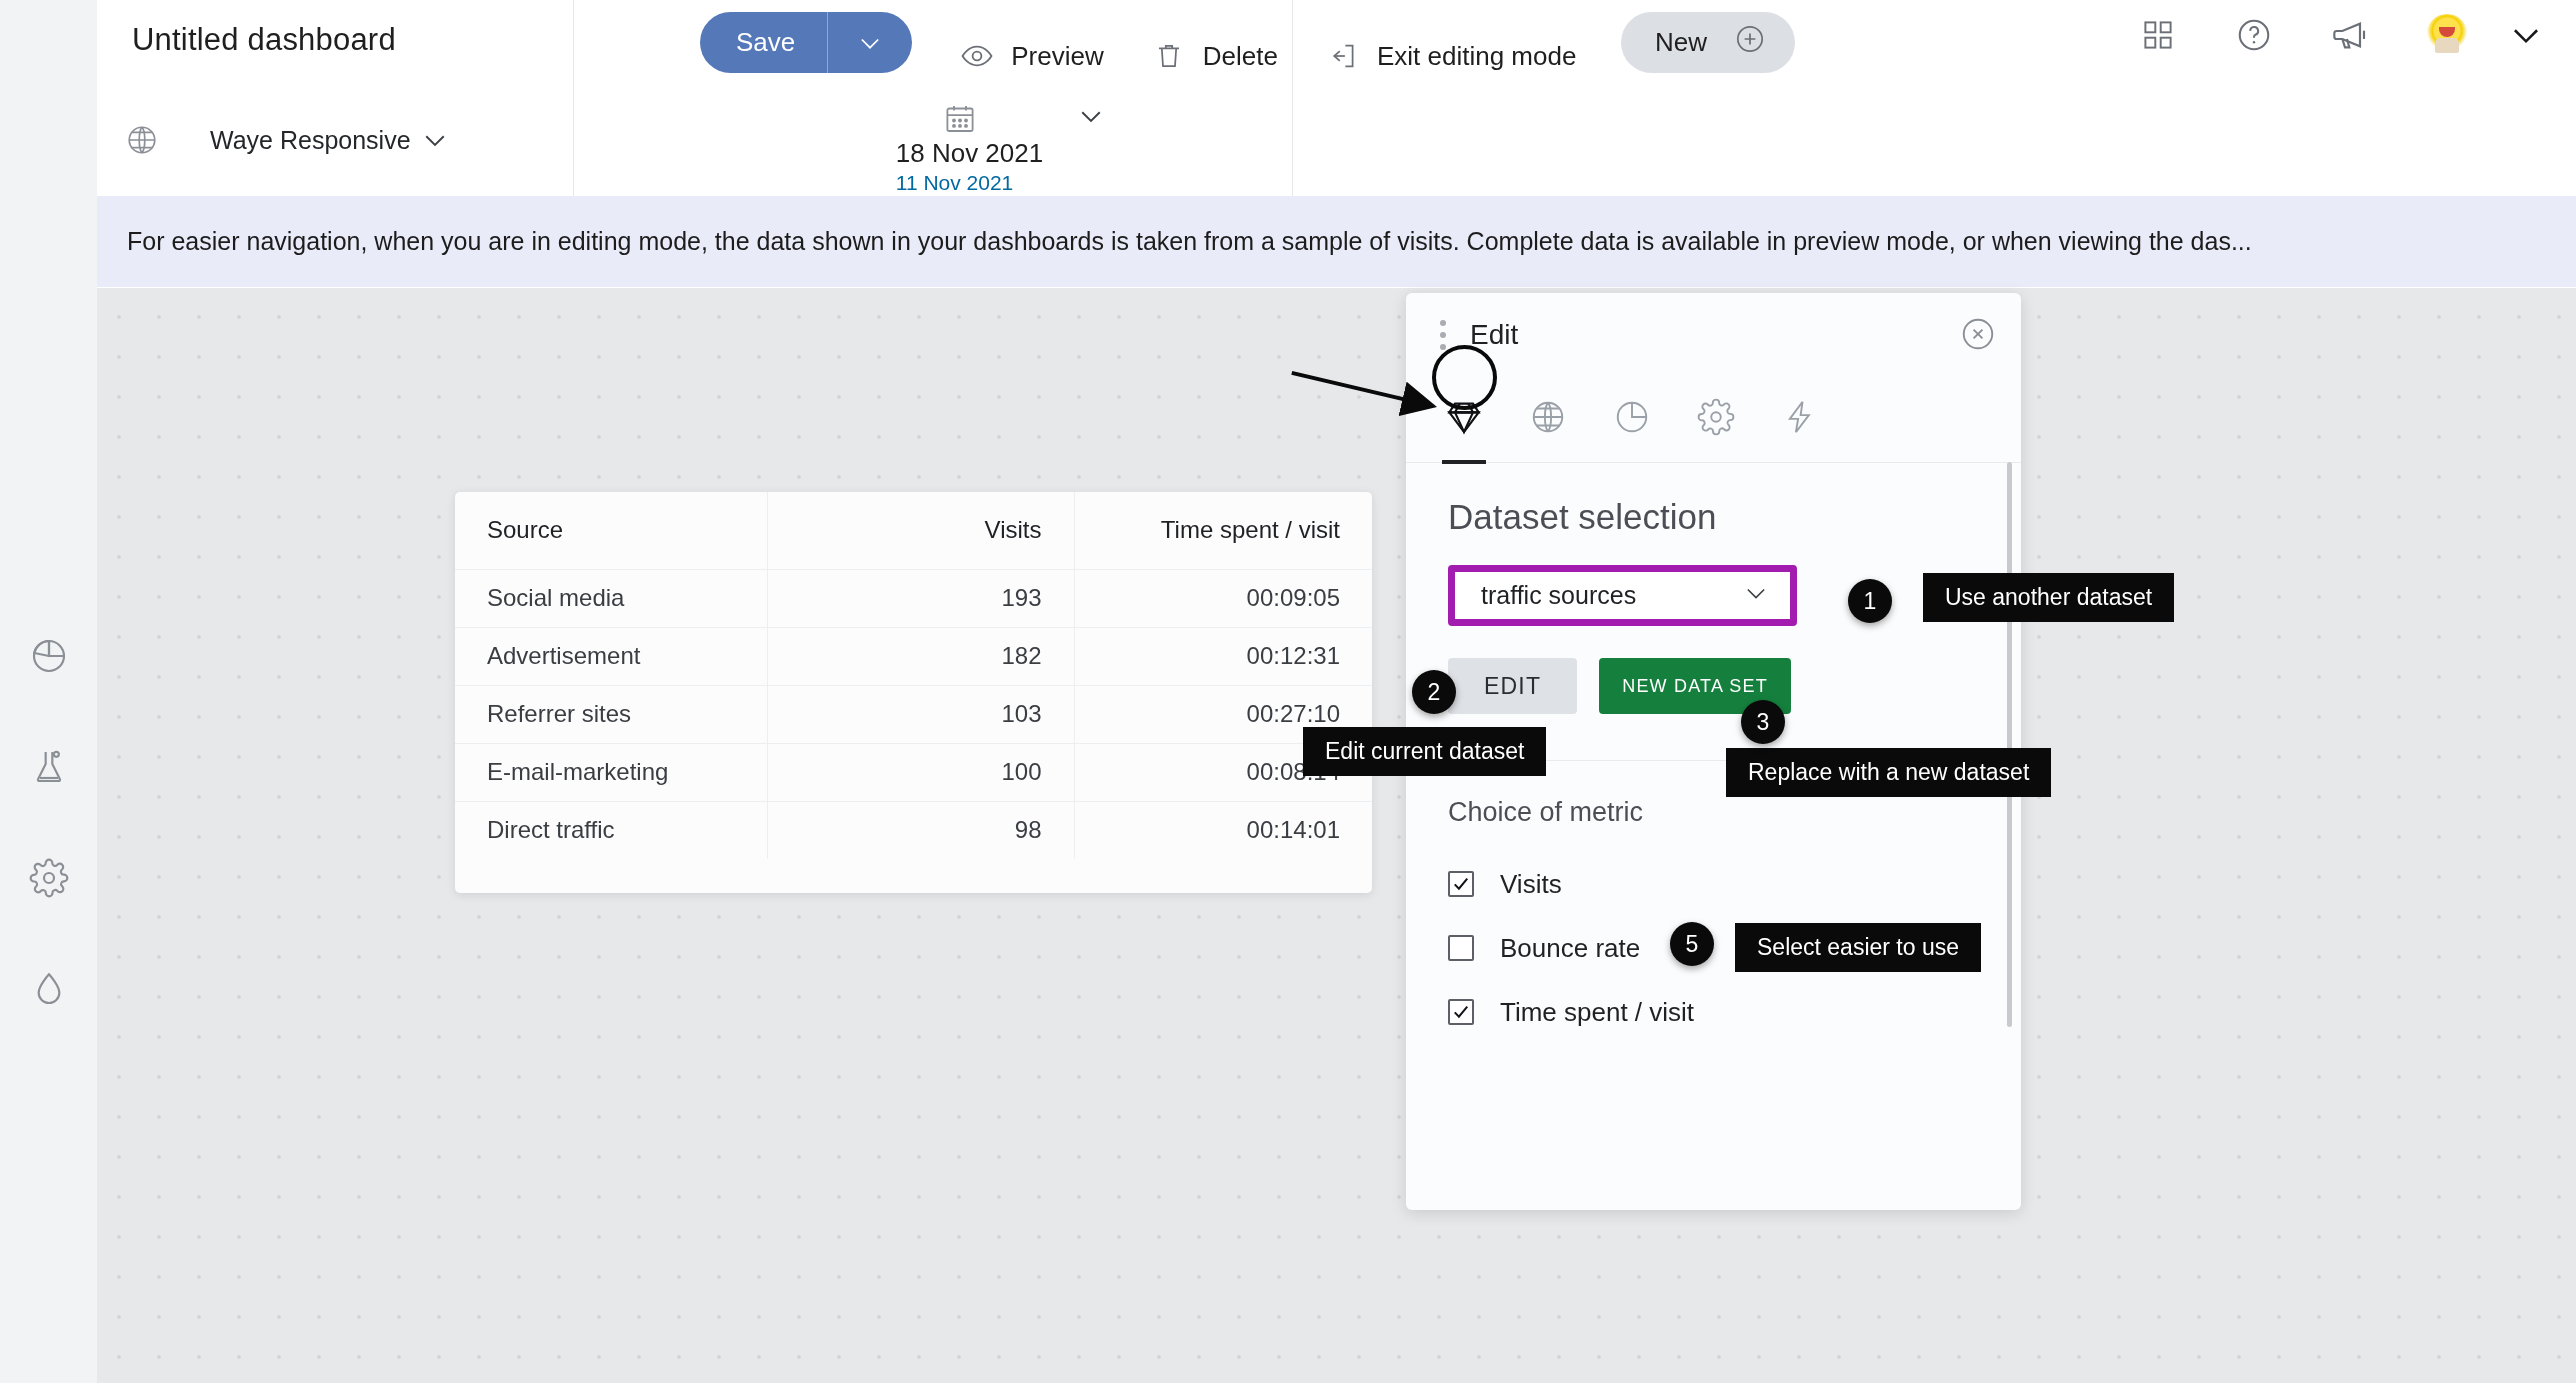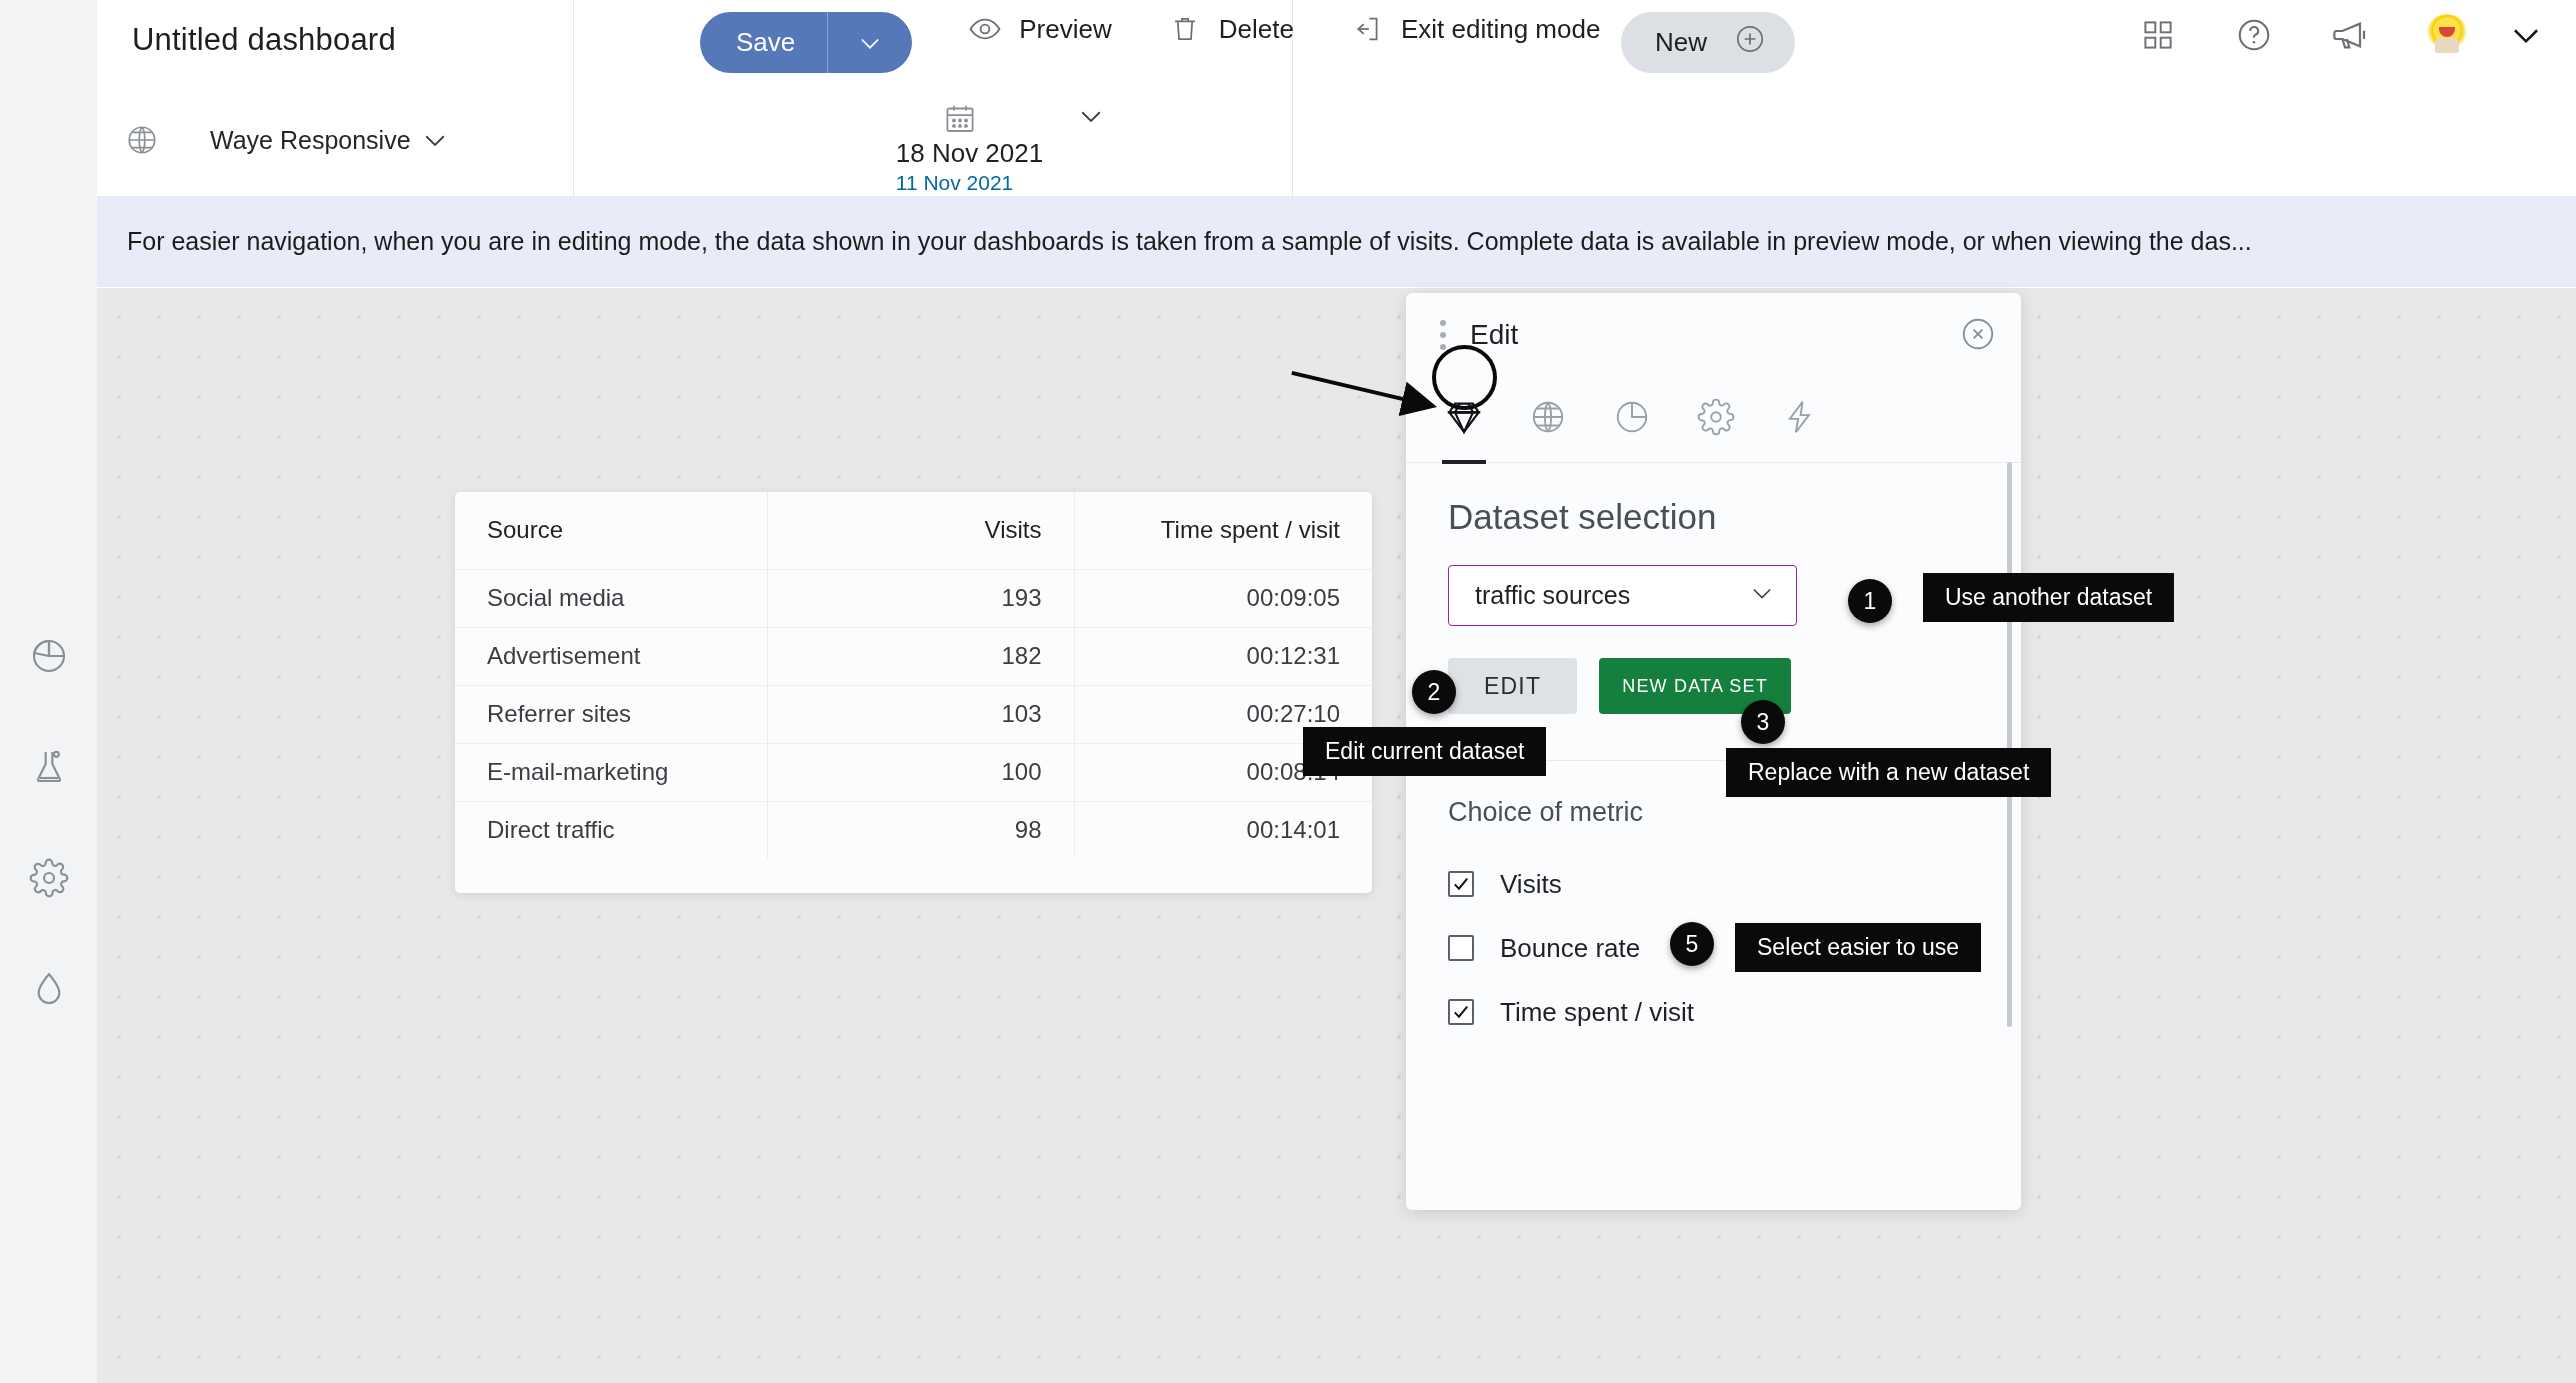--- a/index.html
+++ b/index.html
@@ -33,21 +33,21 @@
   .tb-sitesel {
     position: absolute; left: 28px; top: 111px; width: 446px; height: 58px;
     display: flex; align-items: center; cursor: pointer;
   }
   .tb-sitesel .globe { width: 34px; height: 34px; margin-right: 16px; display:flex; }
   .tb-sitesel .lbl { font-size: 25px; color: #24262b; margin-left: 35px; }
   .tb-sitesel .chev { position: absolute; right: 121px; top: 14px; }
 
   .vdiv { position: absolute; top: 0; width: 1px; height: 196px; background: #e5e7ea; }
 
-  .tb-actions { position: absolute; left: 603px; top: 12px; display: flex; align-items: flex-start; gap: 12px; }
+  .tb-actions { position: absolute; left: 603px; top: 12px; display: flex; align-items: flex-end; gap: 4px; }
   .save-btn {
     display: flex; align-items: center; height: 61px;
     background: #5578b8; border-radius: 31px; color: #fff;
     font-size: 26px; cursor: pointer; overflow: hidden;
   }
   .save-btn .save-lbl { padding: 0 32px 0 36px; }
   .save-btn .save-sep { width: 1px; height: 61px; background: rgba(255,255,255,.35); }
   .save-btn .save-chev { padding: 0 28px; display: flex; align-items: center; height: 61px; }
 
   .tb-act {
@@ -155,21 +155,21 @@
   .tab-ring {
     position: absolute; left: 1432px; top: 345px;
     width: 65px; height: 65px; border: 4px solid #0a0a0a; border-radius: 50%;
     pointer-events: none;
   }
 
   .panel-body { padding: 34px 42px 0 42px; position: relative; }
   .sec-title { font-size: 35px; color: #4b4f55; margin-bottom: 28px; }
   .ds-select {
     width: 349px; height: 61px; background: #fff;
-    border: 1px solid #a21caf; border-radius: 4px;
+    border: 7px solid #a21caf; border-radius: 4px;
     display: flex; align-items: center; justify-content: space-between;
     padding: 0 20px 0 26px; font-size: 25px; color: #1f2125; cursor: pointer;
   }
   .ds-btns { margin-top: 32px; display: flex; align-items: center; gap: 22px; }
   .btn-edit {
     height: 56px; padding: 0 36px; background: #dee1e6; border-radius: 4px;
     display: flex; align-items: center; font-size: 23px; color: #2b2d31;
     letter-spacing: 1.2px; cursor: pointer;
   }
   .btn-newds {

